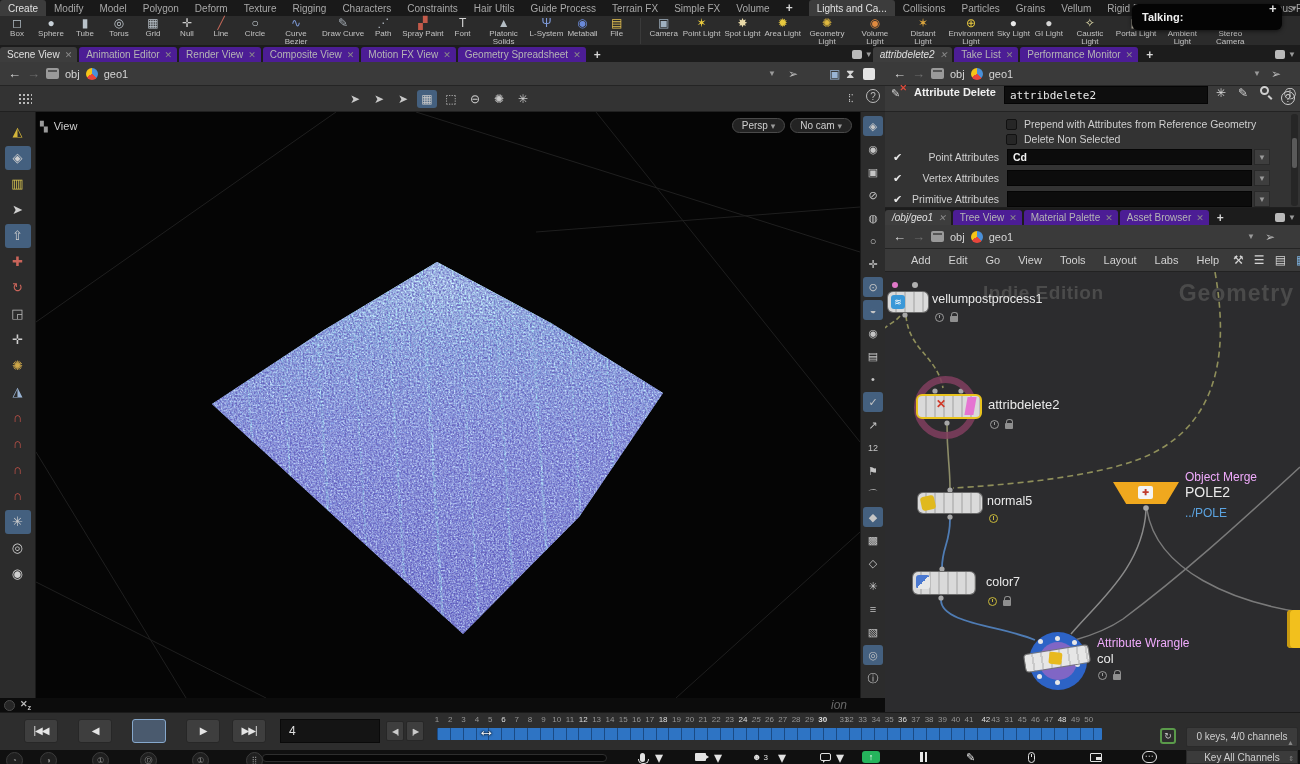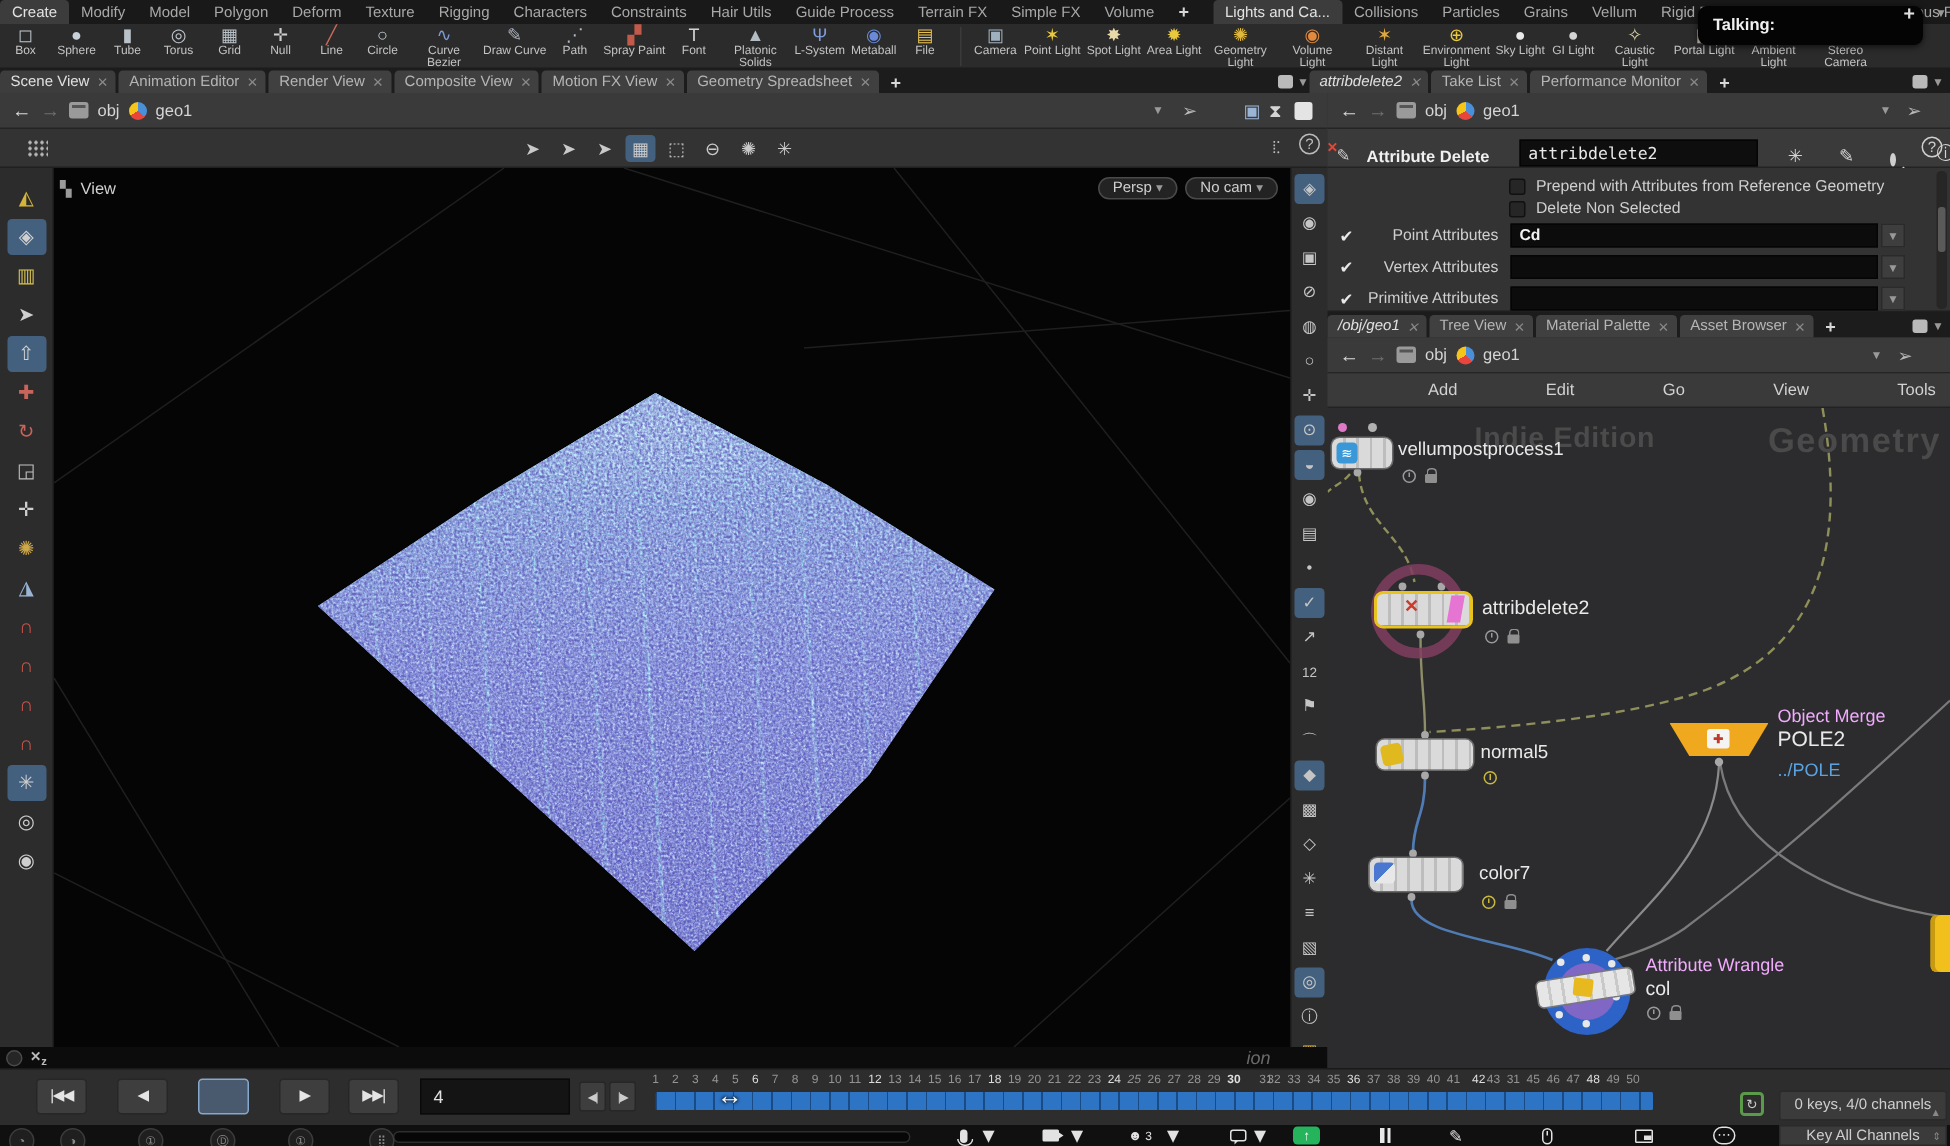--- a/index.html
+++ b/index.html
@@ -20,21 +20,21 @@
   .shtool .tico { height:14px; font-size:12px; line-height:14px; }
   .shtool .tlab { font-size:8px; color:#c3c3c3; text-align:center; line-height:1.05; white-space:normal; }
   #talking-overlay { left:1132px; top:4px; width:150px; height:26px; background:#040404; border-radius:6px; z-index:60;
      display:flex; align-items:center; padding-left:10px; box-shadow:0 1px 4px rgba(0,0,0,.6); }
   #talking-overlay span { color:#f0f0f0; font-size:11px; font-weight:bold; }
   .corner-plus { color:#e0e0e0; font-size:13px; font-weight:bold; z-index:61; }
   .tiny-caret { color:#999; font-size:8px; z-index:61; }
 
   
   #pane-tabs-row { left:0; top:46px; width:1300px; height:16px; background:#1c1c1c; display:flex; align-items:flex-end; }
-  .ptab { font-size:10px; color:#b5b5b5; background:#404040; margin-right:2px; padding:2px 5px 2px 7px; height:15px; display:flex; align-items:center; gap:5px; border-radius:3px 3px 0 0; white-space:nowrap; }
+  .ptab { font-size:10px; color:#b5b5b5; background:#4c1d95; margin-right:2px; padding:2px 5px 2px 7px; height:15px; display:flex; align-items:center; gap:5px; border-radius:3px 3px 0 0; white-space:nowrap; }
   .ptab.active { background:#3d3d3d; color:#e0e0e0; }
   .ptab.italic { font-style:italic; }
   .ptab .x { color:#8a8a8a; font-size:9px; }
   .ptab-plus { color:#d8d8d8; font-size:12px; font-weight:bold; padding:0 6px; }
   .pane-sq { width:10px; height:9px; background:#b9b9b9; border-radius:2px; margin:0 3px 3px 8px; }
   .pane-caret { color:#999; font-size:8px; margin-bottom:3px; }
 
   
   .pathbar { background:#3a3a3a; border-bottom:1px solid #242424; display:flex; align-items:center; gap:6px; padding-left:8px; }
   .navarrow { font-size:13px; font-weight:bold; color:#d8d8d8; }
@@ -64,21 +64,21 @@
   #vp-menu .vlab { color:#d0d0d0; font-size:11px; }
   .vp-pill { background:#232323; border:1px solid #4a4a4a; border-radius:9px; color:#cfcfcf; font-size:10px; padding:1px 9px; margin-left:5px; }
   .vp-pill .dot { color:#999; font-size:9px; }
   #helpbar { left:0; top:698px; width:885px; height:14px; background:#0c0c0c; display:flex; align-items:center; gap:5px; padding-left:4px; }
   #helpbar .hcirc { width:11px; height:11px; border-radius:50%; background:#262626; border:1px solid #4a4a4a; }
   #helpbar .xz { color:#bbb; font-size:9px; font-weight:bold; }
   #helpbar .htxt { color:#c9c9c9; font-size:9.5px; white-space:nowrap; }
   #helpbar .wmfrag { position:absolute; left:831px; top:0; color:#6a6a6a; font-size:12px; font-style:italic; }
 
   
-  #param-header { left:885px; top:86px; width:415px; height:26px; background:#3a3a3a; border-bottom:1px solid #232323; display:flex; align-items:flex-end; gap:20px; padding-left:6px; }
+  #param-header { left:885px; top:86px; width:415px; height:26px; background:#3a3a3a; border-bottom:1px solid #232323; display:flex; align-items:flex-start; gap:8px; padding-left:6px; }
   .node-type-ico { width:15px; height:15px; position:relative; }
   .node-type-ico:before { content:"✎"; position:absolute; font-size:11px; color:#cfcfcf; left:0; top:1px; }
   .node-type-ico:after { content:"✕"; position:absolute; font-size:9px; font-weight:bold; color:#e04a3a; right:-1px; top:-3px; }
   #param-header .ptype { color:#f0f0f0; font-size:11px; font-weight:bold; white-space:nowrap; }
   #param-name-field { flex:1; height:18px; background:#0e0e0e; border:1px solid #050505; color:#e8e8e8;
      font-family:"DejaVu Sans Mono", monospace; font-size:11px; padding:1px 5px; }
   .ph-ico { color:#d5d5d5; font-size:12px; margin-right:4px; }
   .mag-ico { width:9px; height:9px; border:2px solid #cfcfcf; border-radius:50%; position:relative; margin-right:7px; }
   .mag-ico:after { content:""; position:absolute; width:2px; height:5px; background:#cfcfcf; left:7px; top:7px; transform:rotate(-45deg); }
   #param-body { left:885px; top:112px; width:415px; height:96px; background:#333333; border-bottom:1px solid #1f1f1f; padding-top:4px; }
@@ -90,21 +90,21 @@
   .attr-lab { width:100px; text-align:right; color:#cfcfcf; font-size:10.5px; padding-right:8px; }
   .attr-field { width:245px; height:16px; background:#0c0c0c; border:1px solid #050505; color:#f2f2f2; font-size:10.5px; font-weight:bold; padding:0 5px; line-height:15px; }
   .attr-drop { width:16px; height:16px; background:#3e3e3e; border:1px solid #2a2a2a; color:#999; font-size:8px; text-align:center; line-height:16px; margin-left:2px; }
   #param-scroll { left:1291px; top:114px; width:7px; height:92px; background:#262626; border-radius:3px; }
   #param-scroll .thumb { position:absolute; left:1px; top:24px; width:5px; height:30px; background:#5a5a5a; border-radius:2px; }
 
   
   #net-tabs-row { left:885px; top:208px; width:415px; height:17px; background:#1c1c1c; display:flex; align-items:flex-end; }
   #net-pathbar { left:885px; top:225px; width:415px; height:24px; }
   #net-menu { left:885px; top:249px; width:415px; height:23px; background:#3a3a3a; border-bottom:1px solid #222; display:flex; align-items:center; gap:2px; padding-left:18px; }
-  .nm-item { color:#d2d2d2; font-size:11px; padding:0 8px;margin-left:41px; }
+  .nm-item { color:#d2d2d2; font-size:11px; padding:0 8px; }
   .nm-ico { font-size:12px; color:#d5d5d5; padding:0 4px; }
   #net-canvas { left:885px; top:272px; width:415px; height:440px; background:#2c2c2e; overflow:hidden; }
   .wm1 { position:absolute; left:98px; top:10px; color:#4b4b4b; font-size:19px; font-weight:bold; letter-spacing:.5px; }
   .wm2 { position:absolute; right:6px; top:8px; color:#4a4a4a; font-size:23px; font-weight:bold; letter-spacing:1px; }
   .net-node-body { position:absolute; height:20px; border-radius:5px;
      background:repeating-linear-gradient(90deg,#dadada 0 7px,#bdbdbd 7px 9px); box-shadow:0 0 0 1px #6a6a6a; }
   .nicon { position:absolute; left:3px; top:3px; width:14px; height:14px; border-radius:3px; font-size:9px; text-align:center; line-height:14px; }
   .nlabel { position:absolute; color:#e9e9e9; font-size:12.5px; white-space:nowrap; }
   .ntype { position:absolute; color:#f0abfc; font-size:12px; white-space:nowrap; }
   .nref { position:absolute; color:#5ba3e0; font-size:12px; white-space:nowrap; }

